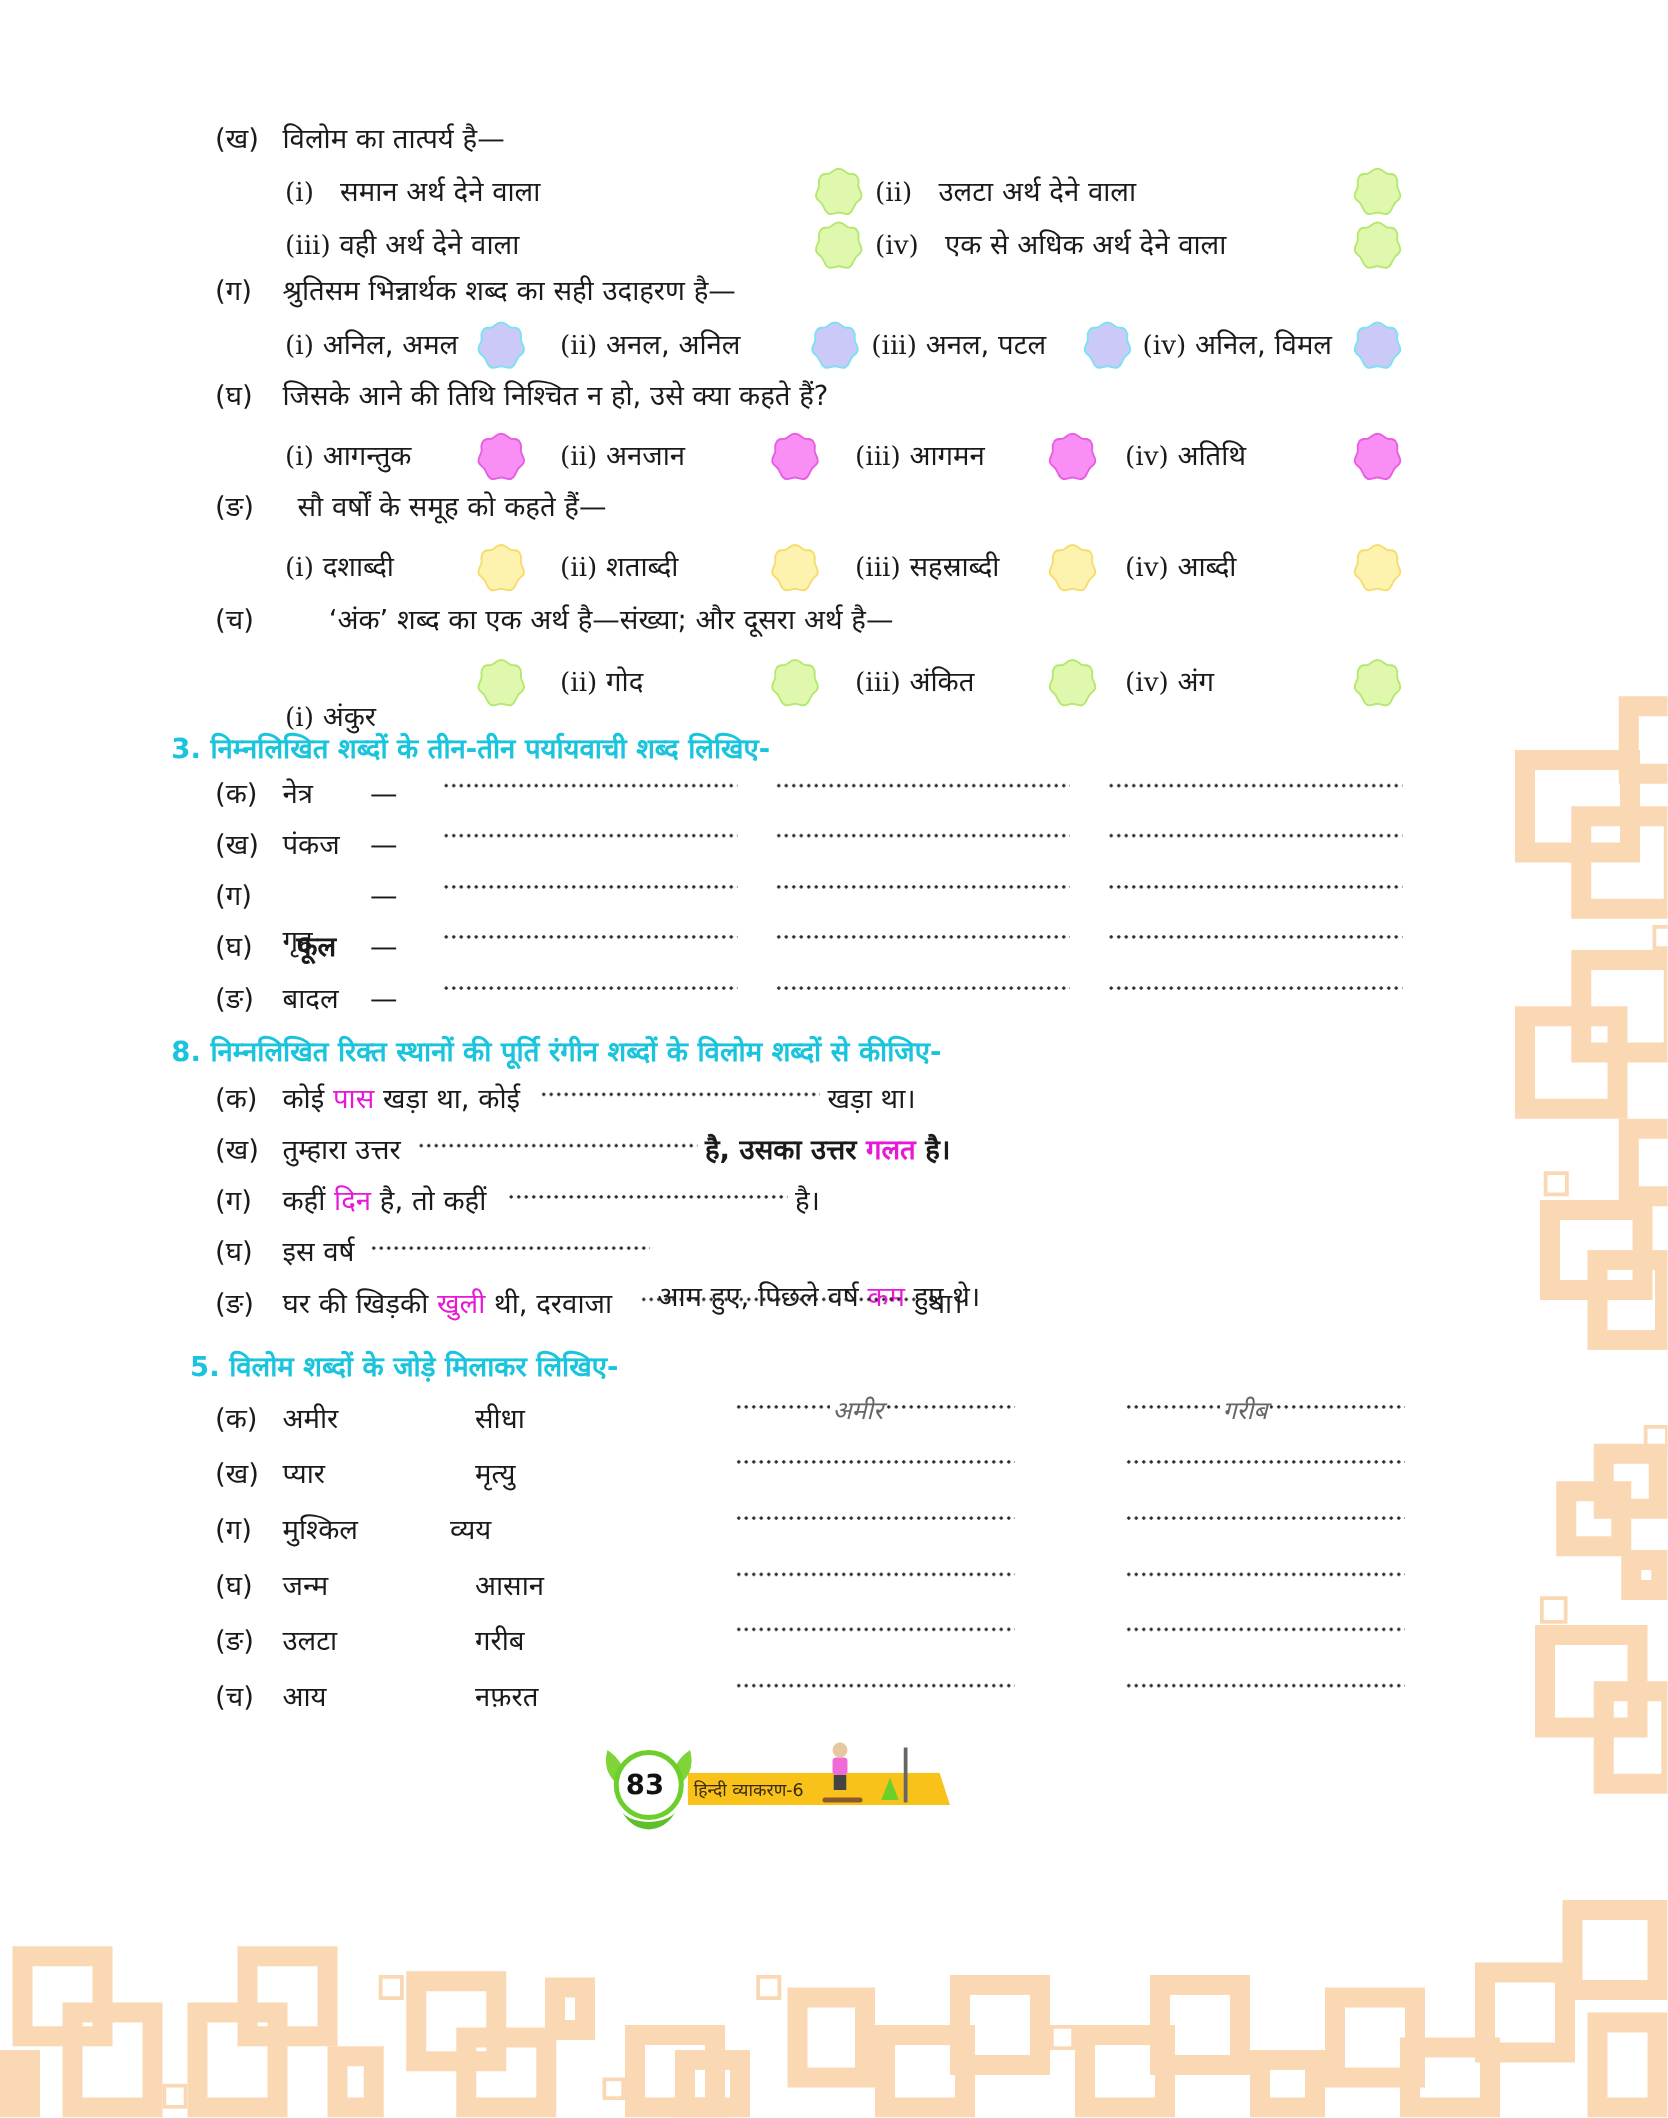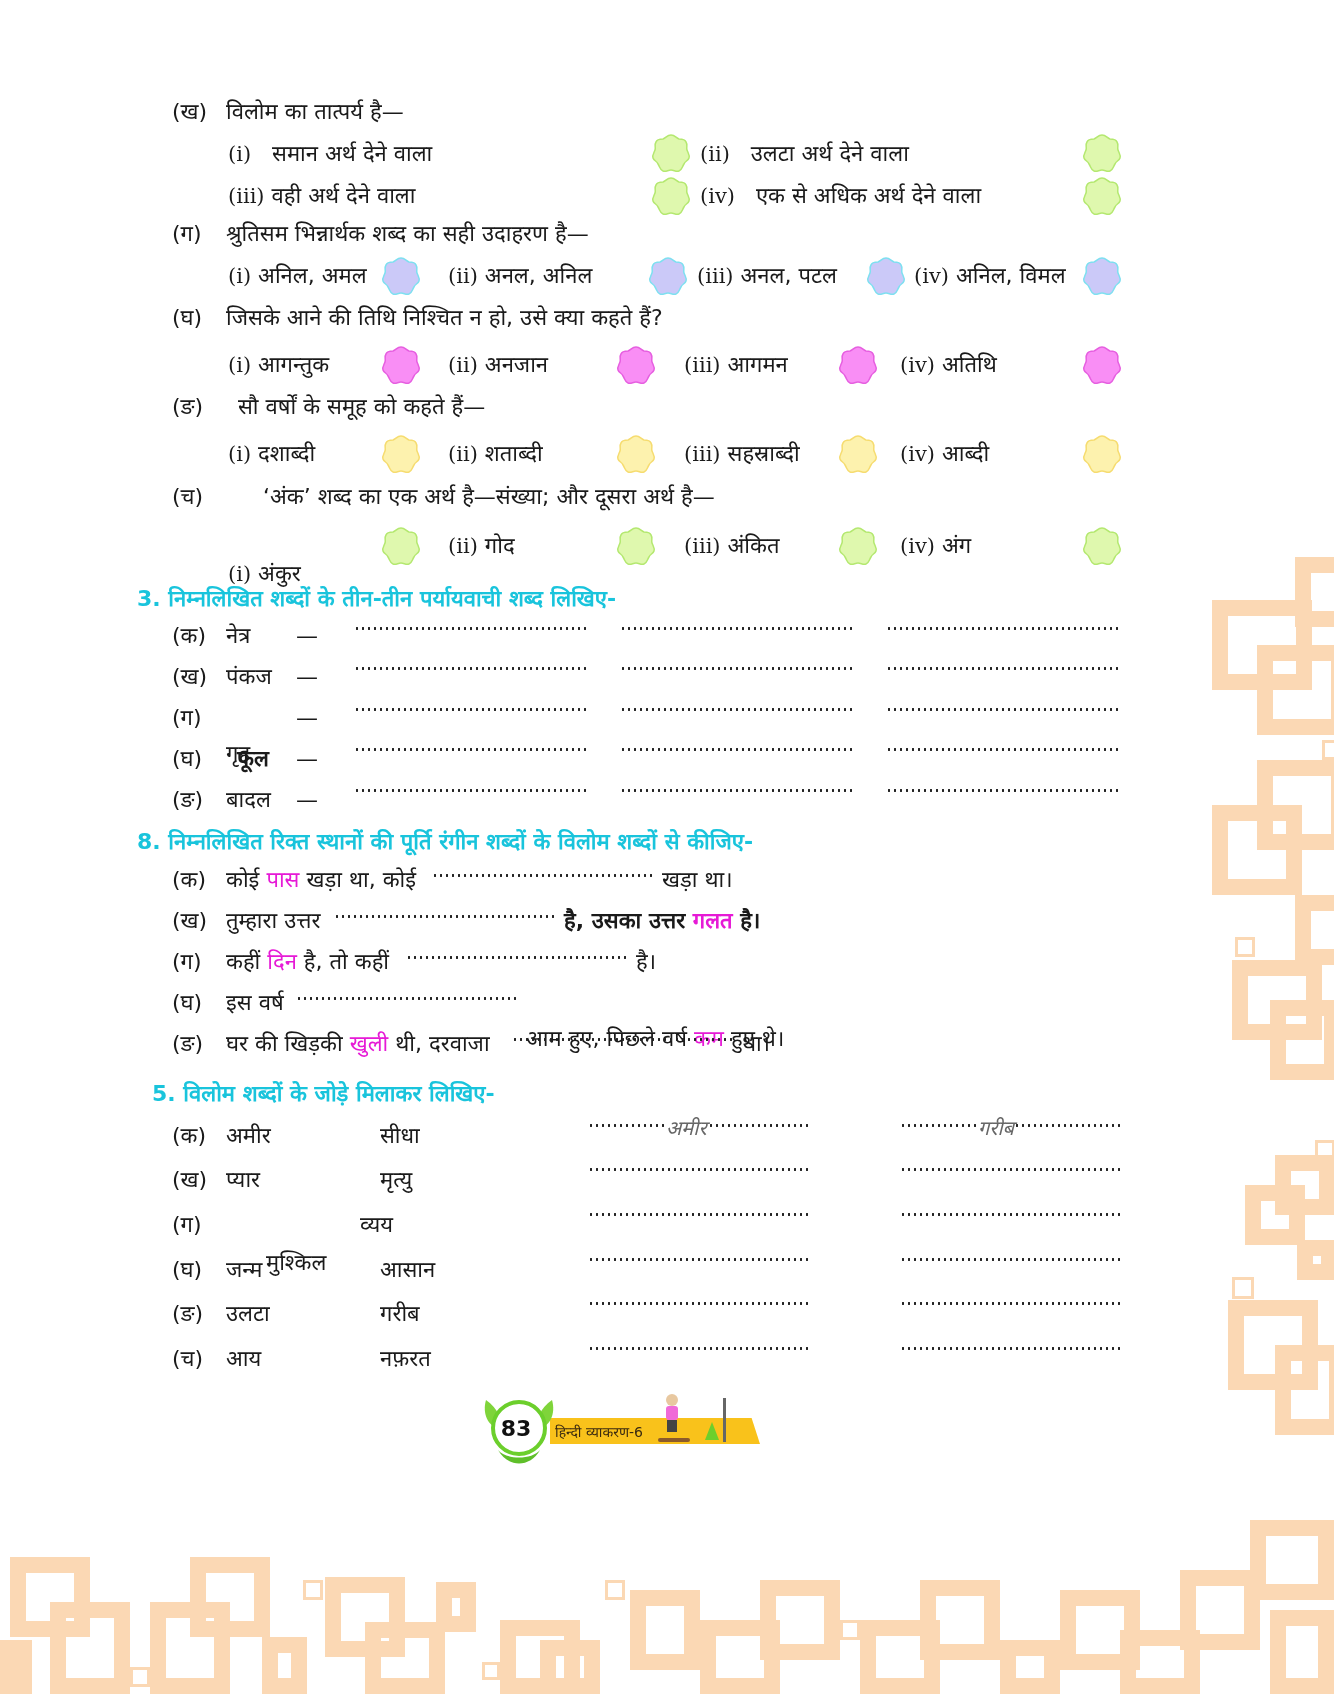--- a/index.html
+++ b/index.html
@@ -273,21 +273,21 @@
   <div class="dots" style="left:900px;top:1124px;width:224px;"></div>
   <div class="abs hand" style="left:976px;top:1114px;background:#fff;padding:0 2px;">गरीब</div>
 
   <div class="abs txt" style="left:172px;top:1166px;">(ख)</div>
   <div class="abs txt" style="left:226px;top:1166px;">प्यार</div>
   <div class="abs txt" style="left:380px;top:1166px;">मृत्यु</div>
   <div class="dots" style="left:588px;top:1168px;width:224px;"></div>
   <div class="dots" style="left:900px;top:1168px;width:224px;"></div>
 
   <div class="abs txt" style="left:172px;top:1211px;">(ग)</div>
-  <div class="abs txt" style="left:226px;top:1249px;margin-left:40px;">मुश्किल</div>
+  <div class="abs txt" style="left:226px;top:1211px;">मुश्किल</div>
   <div class="abs txt" style="left:360px;top:1211px;">व्यय</div>
   <div class="dots" style="left:588px;top:1213px;width:224px;"></div>
   <div class="dots" style="left:900px;top:1213px;width:224px;"></div>
 
   <div class="abs txt" style="left:172px;top:1256px;">(घ)</div>
   <div class="abs txt" style="left:226px;top:1256px;">जन्म</div>
   <div class="abs txt" style="left:380px;top:1256px;">आसान</div>
   <div class="dots" style="left:588px;top:1258px;width:224px;"></div>
   <div class="dots" style="left:900px;top:1258px;width:224px;"></div>
 

